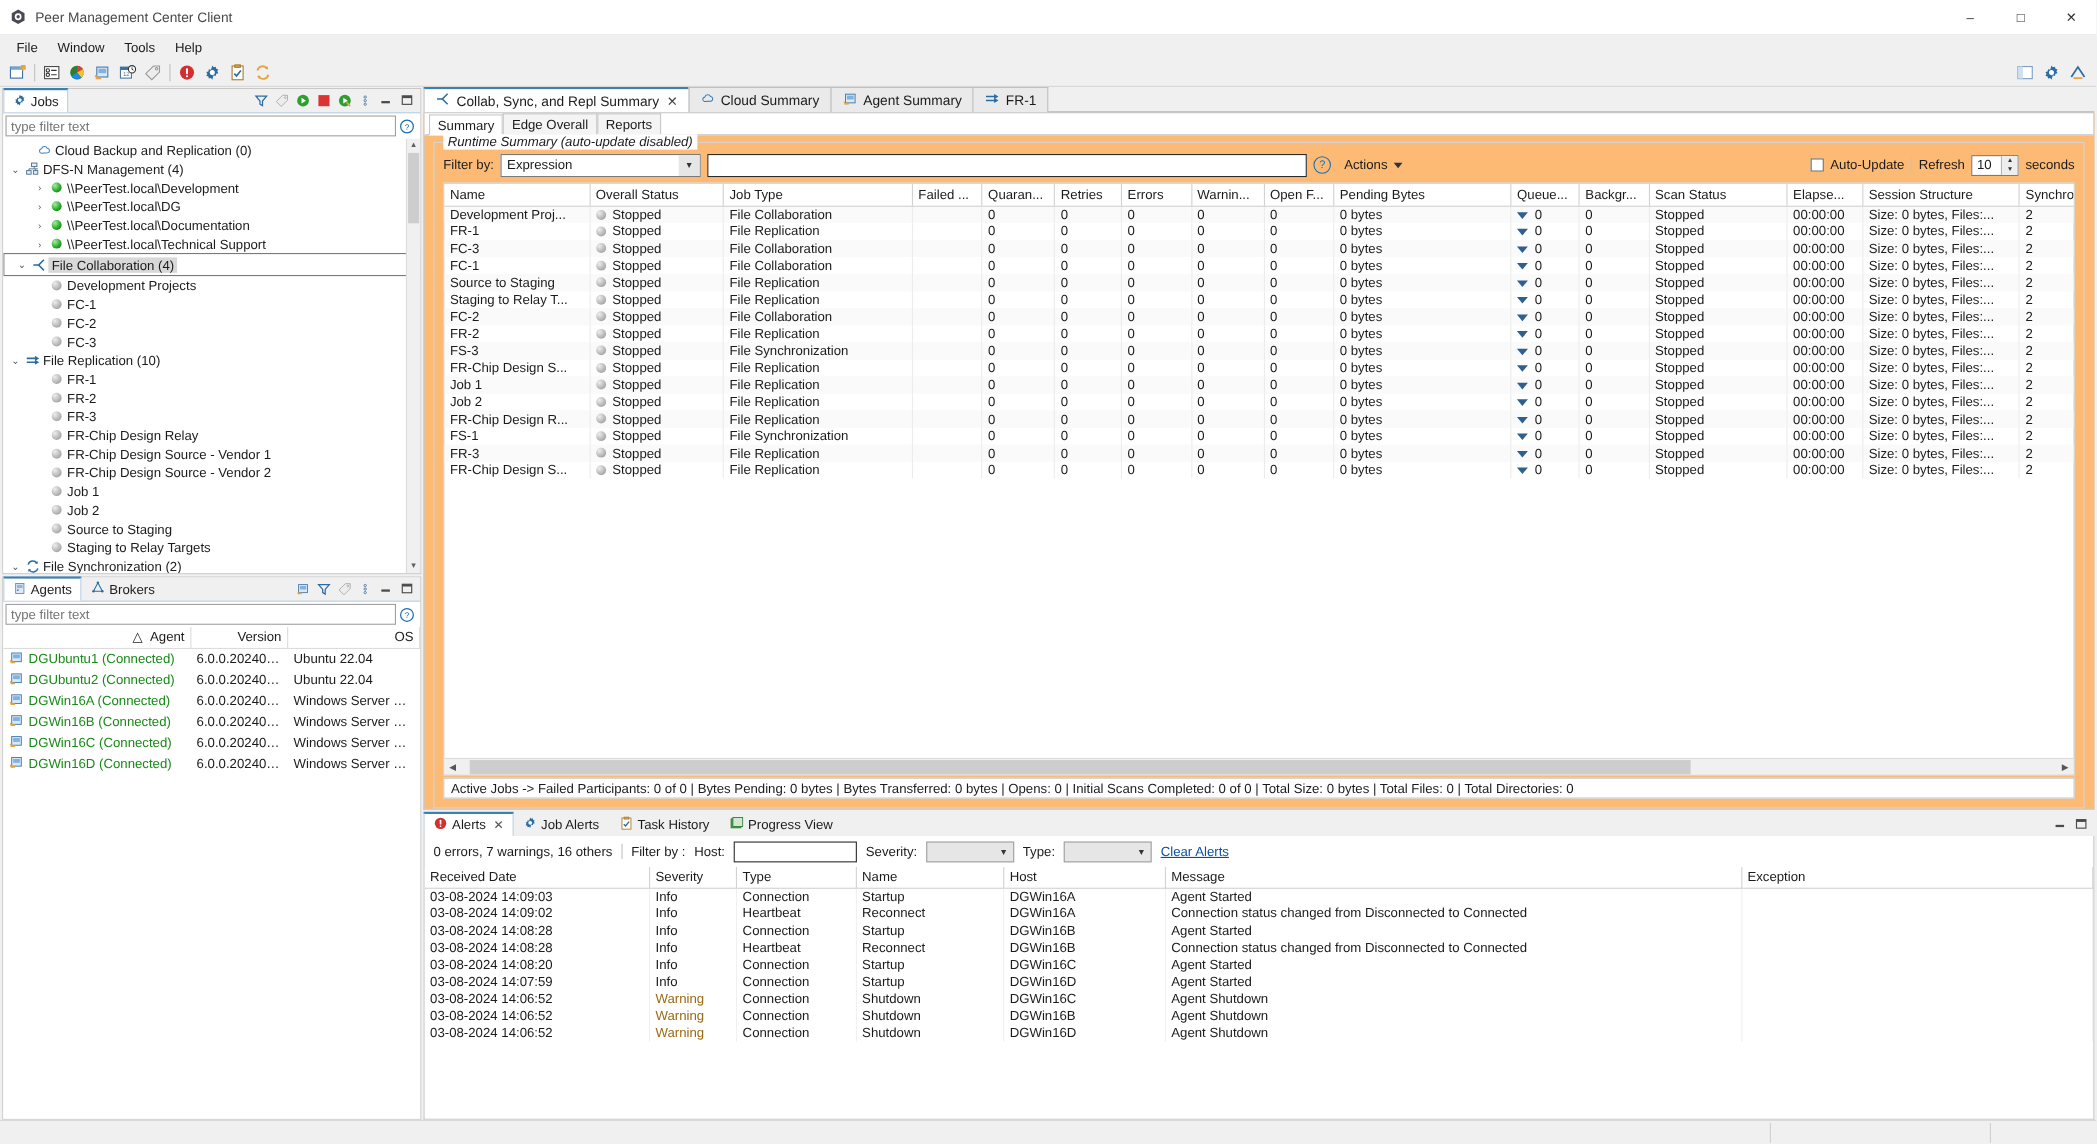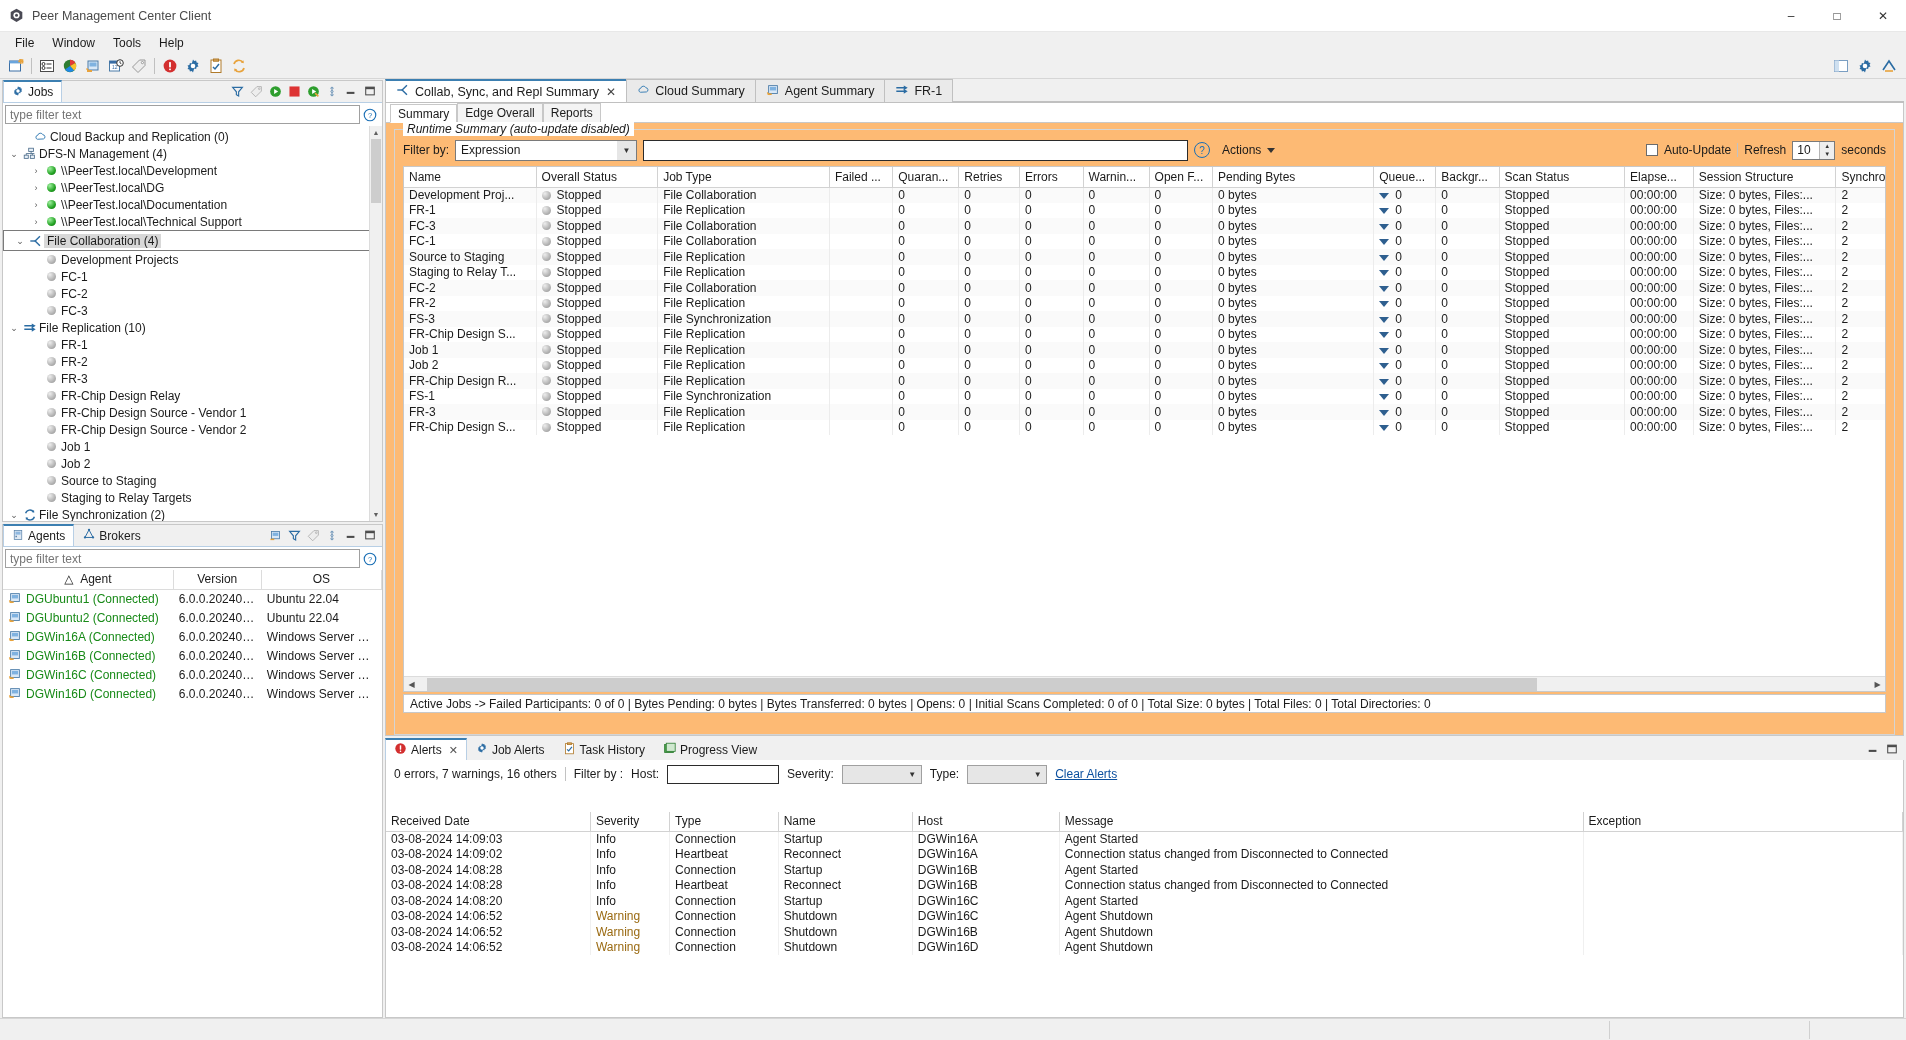--- a/index.html
+++ b/index.html
@@ -77,21 +77,21 @@
   .dot.grey { background: radial-gradient(circle at 32% 30%, #ededed, #b4b4b4 60%, #8d8d8d); }
 
   .vscroll { position: absolute; right: 0; top: 0; bottom: 0; width: 13px; background: #f0f0f0; border-left: 1px solid #dcdcdc;}
   .vscroll .up, .vscroll .down { height: 13px; display:flex; align-items:center; justify-content:center; font-size:7px; color:#606060;}
   .vscroll .thumb { position:absolute; top:13px; left:1px; right:1px; height:64px; background:#cdcdcd; }
   .vscroll .down { position:absolute; bottom:0; left:0; right:0; }
 
   
   .tbl { width: 100%; border-collapse: collapse; font-size: 12px; table-layout: fixed; }
   .tbl th {
-    font-weight: normal; text-align: center; padding: 2px 5px; height: 19px;
+    font-weight: normal; text-align: right; padding: 2px 5px; height: 19px;
     background: #ffffff; border-right: 1px solid #dcdcdc; border-bottom: 1px solid #dcdcdc;
     white-space: nowrap; overflow: hidden; text-overflow: ellipsis;
   }
   .tbl td {
     padding: 1px 5px; height: 15px; white-space: nowrap; overflow: hidden;
     text-overflow: ellipsis; border-right: 1px solid transparent;
   }
   .agent-name { color: #188a18; }
   .agents-body { flex: 1; overflow: hidden; background: #fff; }
 
@@ -157,35 +157,35 @@
   .grid tbody tr:nth-child(odd) { background: #fafafa; }
   .cell-status { display: flex; align-items: center; gap: 6px; }
   .tri-dn { width:0;height:0;border-left:5px solid transparent;border-right:5px solid transparent;border-top:6px solid #2e5f8f; display:inline-block; margin-right:6px; vertical-align: middle;}
 
   .hscroll { height: 15px; background: #f0f0f0; border-top: 1px solid #dcdcdc; display: flex; align-items: center; flex:none; }
   .hscroll .l, .hscroll .r { width: 15px; text-align: center; font-size: 8px; color:#555; }
   .hscroll .track { flex: 1; height: 13px; background: #f0f0f0; position: relative; }
   .hscroll .thumb { position: absolute; left: 8px; top: 0; width: 1110px; height: 13px; background: #cdcdcd; }
 
   .statusline {
-    height: 19px; border: 1px solid #c8c8c8; margin: 2px 0 17px 0; display: flex; align-items: center;
+    height: 19px; border: 1px solid #c8c8c8; margin: 2px 0 4px 0; display: flex; align-items: center;
     padding: 0 6px; font-size: 12px; background: #fff; flex: none;
   }
 
   
   .alerts { height: 280px; display: flex; flex-direction: column; flex: none; }
   .alerts-tabs { height: 22px; display: flex; align-items: flex-end; background:#f0f0f0; flex:none; }
   .alerts-body { flex:1; display:flex; flex-direction:column; background:#fff; border:1px solid #c8c8c8; border-top:none; min-height:0;}
   .alerts-filter { height: 28px; display: flex; align-items: center; gap: 8px; padding: 0 8px; font-size: 12px; flex: none; }
   .alerts-filter input { height: 19px; width: 112px; border: 1px solid #2b2b2b; background:#fff; }
   .drop { height: 19px; width: 80px; border: 1px solid #a0a0a0; background: #e6e6e6; display:flex; align-items:center; }
   .drop .arrow { margin-left:auto; width:17px; text-align:center; font-size:8px; color:#333;}
   .link { color: #0b4f9e; text-decoration: underline; }
   .alerts-grid-wrap { flex: 1; overflow: hidden; border-top: 0; }
-  .agrid { border-collapse: collapse; font-size: 12px; table-layout: fixed; width: 100%; margin-top: 24px; }
+  .agrid { border-collapse: collapse; font-size: 12px; table-layout: fixed; width: 100%; }
   .agrid th { font-weight: normal; text-align: left; height: 19px; padding: 0 5px; background:#fff;
     border-right: 1px solid #d2d2d2; border-bottom: 1px solid #d2d2d2; white-space: nowrap;}
   .agrid td { height: 15.5px; padding: 0 5px; white-space: nowrap; overflow:hidden; text-overflow: ellipsis; border-right: 1px solid #f0f0f0;}
   .sev-warn { color: #9a6a12; }
 
   
   .botbar { height: 22px; background: #f0f0f0; border-top: 1px solid #d6d6d6; display:flex; align-items:center; flex:none; }
   .botbar .cellA { width: 1610px; border-right: 1px solid #d0d0d0; height: 18px; }
   .botbar .cellB { width: 200px; border-right: 1px solid #d0d0d0; height: 18px;}
 </style>
@@ -1388,20 +1388,29 @@
                   <tr>
                     <td>03-08-2024 14:08:20</td>
                     <td>Info</td>
                     <td>Connection</td>
                     <td>Startup</td>
                     <td>DGWin16C</td>
                     <td>Agent Started</td>
                     <td></td>
                   </tr>
                   <tr>
+                    <td>03-08-2024 14:07:59</td>
+                    <td>Info</td>
+                    <td>Connection</td>
+                    <td>Startup</td>
+                    <td>DGWin16D</td>
+                    <td>Agent Started</td>
+                    <td></td>
+                  </tr>
+                  <tr>
                     <td>03-08-2024 14:06:52</td>
                     <td class="sev-warn">Warning</td>
                     <td>Connection</td>
                     <td>Shutdown</td>
                     <td>DGWin16C</td>
                     <td>Agent Shutdown</td>
                     <td></td>
                   </tr>
                   <tr>
                     <td>03-08-2024 14:06:52</td>

